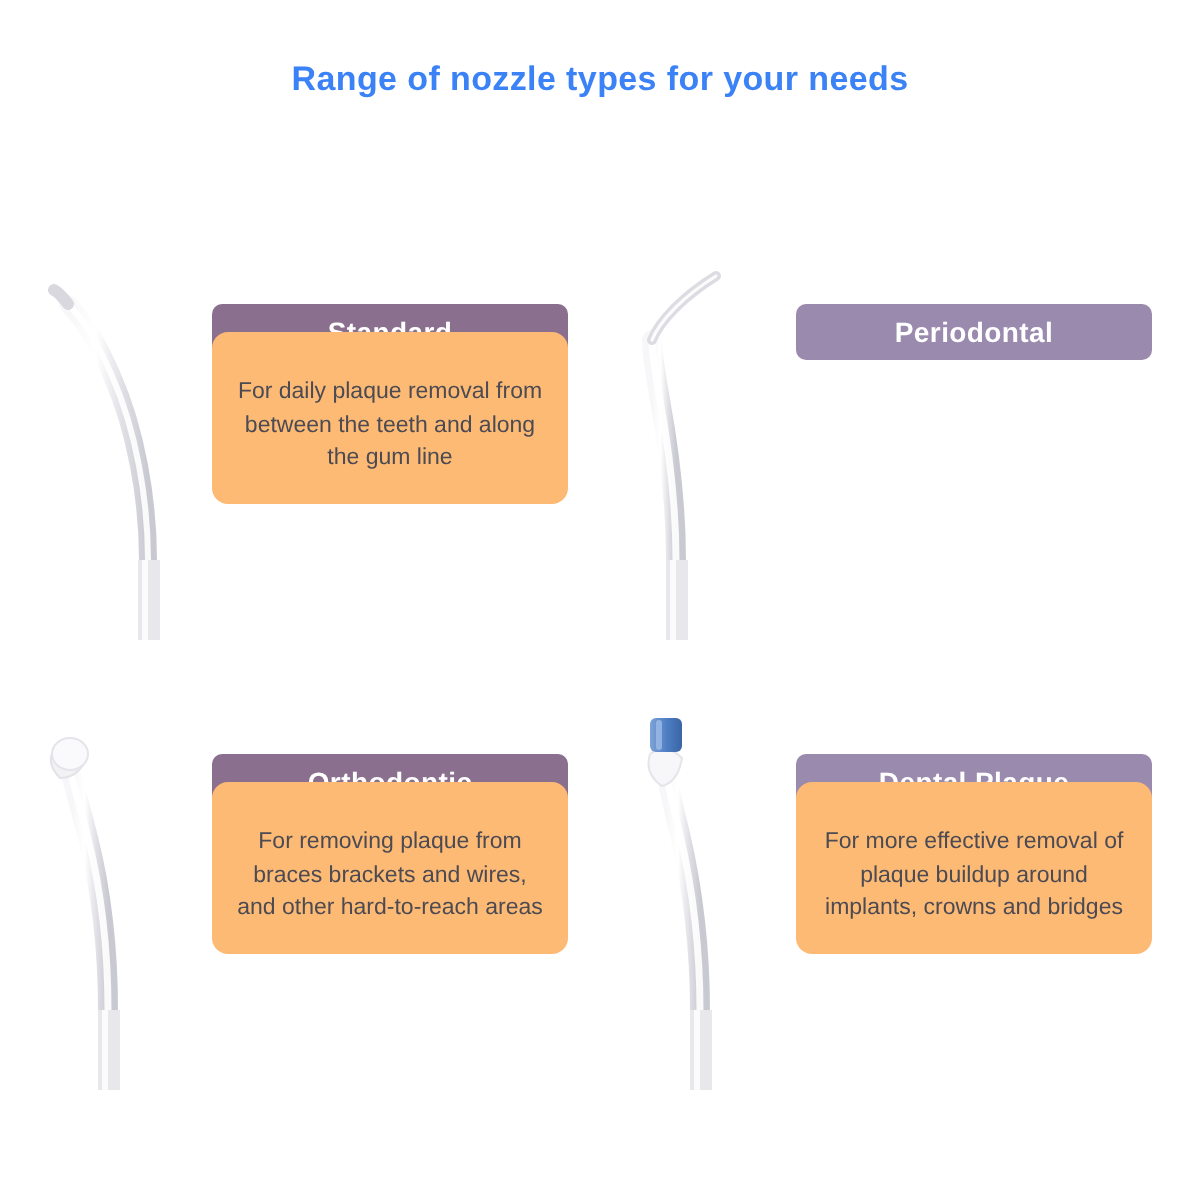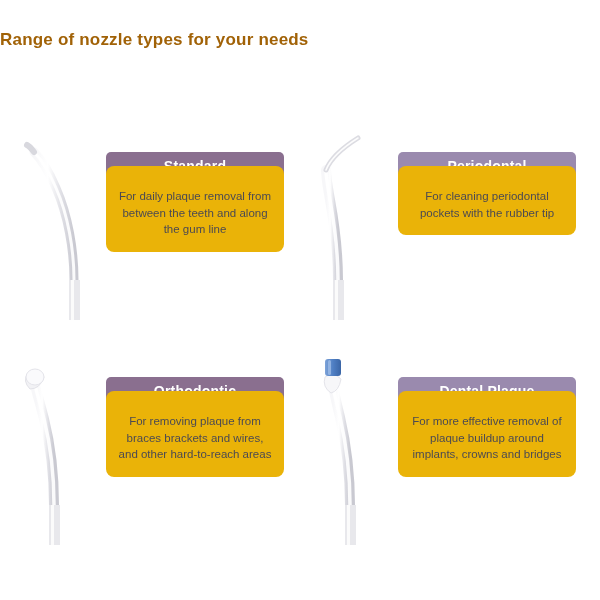--- a/index.html
+++ b/index.html
@@ -17,23 +17,24 @@
     position: relative;
     width: 600px;
     height: 600px;
     background: #ffffff;
   }
   .page-title {
     position: absolute;
     top: 30px;
     left: 0;
     width: 600px;
+    text-align: center;
     font-size: 17px;
     font-weight: bold;
-    color: #a16207;
+    color: #3b82f6;
     letter-spacing: 0.2px;
   }
 
   
   .grid {
     position: absolute;
     top: 130px;
     left: 0;
     width: 600px;
     height: 420px;
@@ -75,21 +76,21 @@
     font-size: 14px;
     font-weight: bold;
     text-align: center;
     letter-spacing: 0.2px;
   }
   .desc-box {
     position: relative;
     margin-top: -14px;
     padding: 22px 12px 14px 12px;
     border-radius: 8px;
-    background: #eab308;
+    background: #fdba74;
     color: #4c4a52;
     font-size: 11.5px;
     line-height: 1.45;
     text-align: center;
   }
   .desc-box .desc-text { display: block; }
 </style>
 </head>
 <body>
 
@@ -145,23 +146,20 @@
 
           <path d="M26 40 C30 30 42 18 58 8" stroke="#dcdce2" stroke-width="5" fill="none" stroke-linecap="round"></path>
           <path d="M26 40 C30 30 42 18 58 8" stroke="#ffffff" stroke-width="1.6" fill="none" stroke-linecap="round" opacity="0.9"></path>
 
           <path d="M33 150 h11 v40 h-11 z" fill="#e8e8ec"></path>
           <path d="M35 150 h3 v40 h-3 z" fill="#ffffff" opacity="0.8"></path>
         </svg>
       </div>
       <div class="info">
         <div class="label-pill" style="background:#9a8aae">Periodontal</div>
-        <div class="desc-box">
-          <span class="desc-text">For cleaning periodontal pockets with the rubber tip</span>
-        </div>
       </div>
     </div>
 
     <div class="cell c3">
       <div class="nozzle-art">
         <svg width="100" height="190" viewBox="0 0 100 190">
           <defs>
             <linearGradient id="gDen" x1="0" y1="0" x2="1" y2="0">
               <stop offset="0%" stop-color="#f7f7f9"></stop>
               <stop offset="35%" stop-color="#ffffff"></stop>

